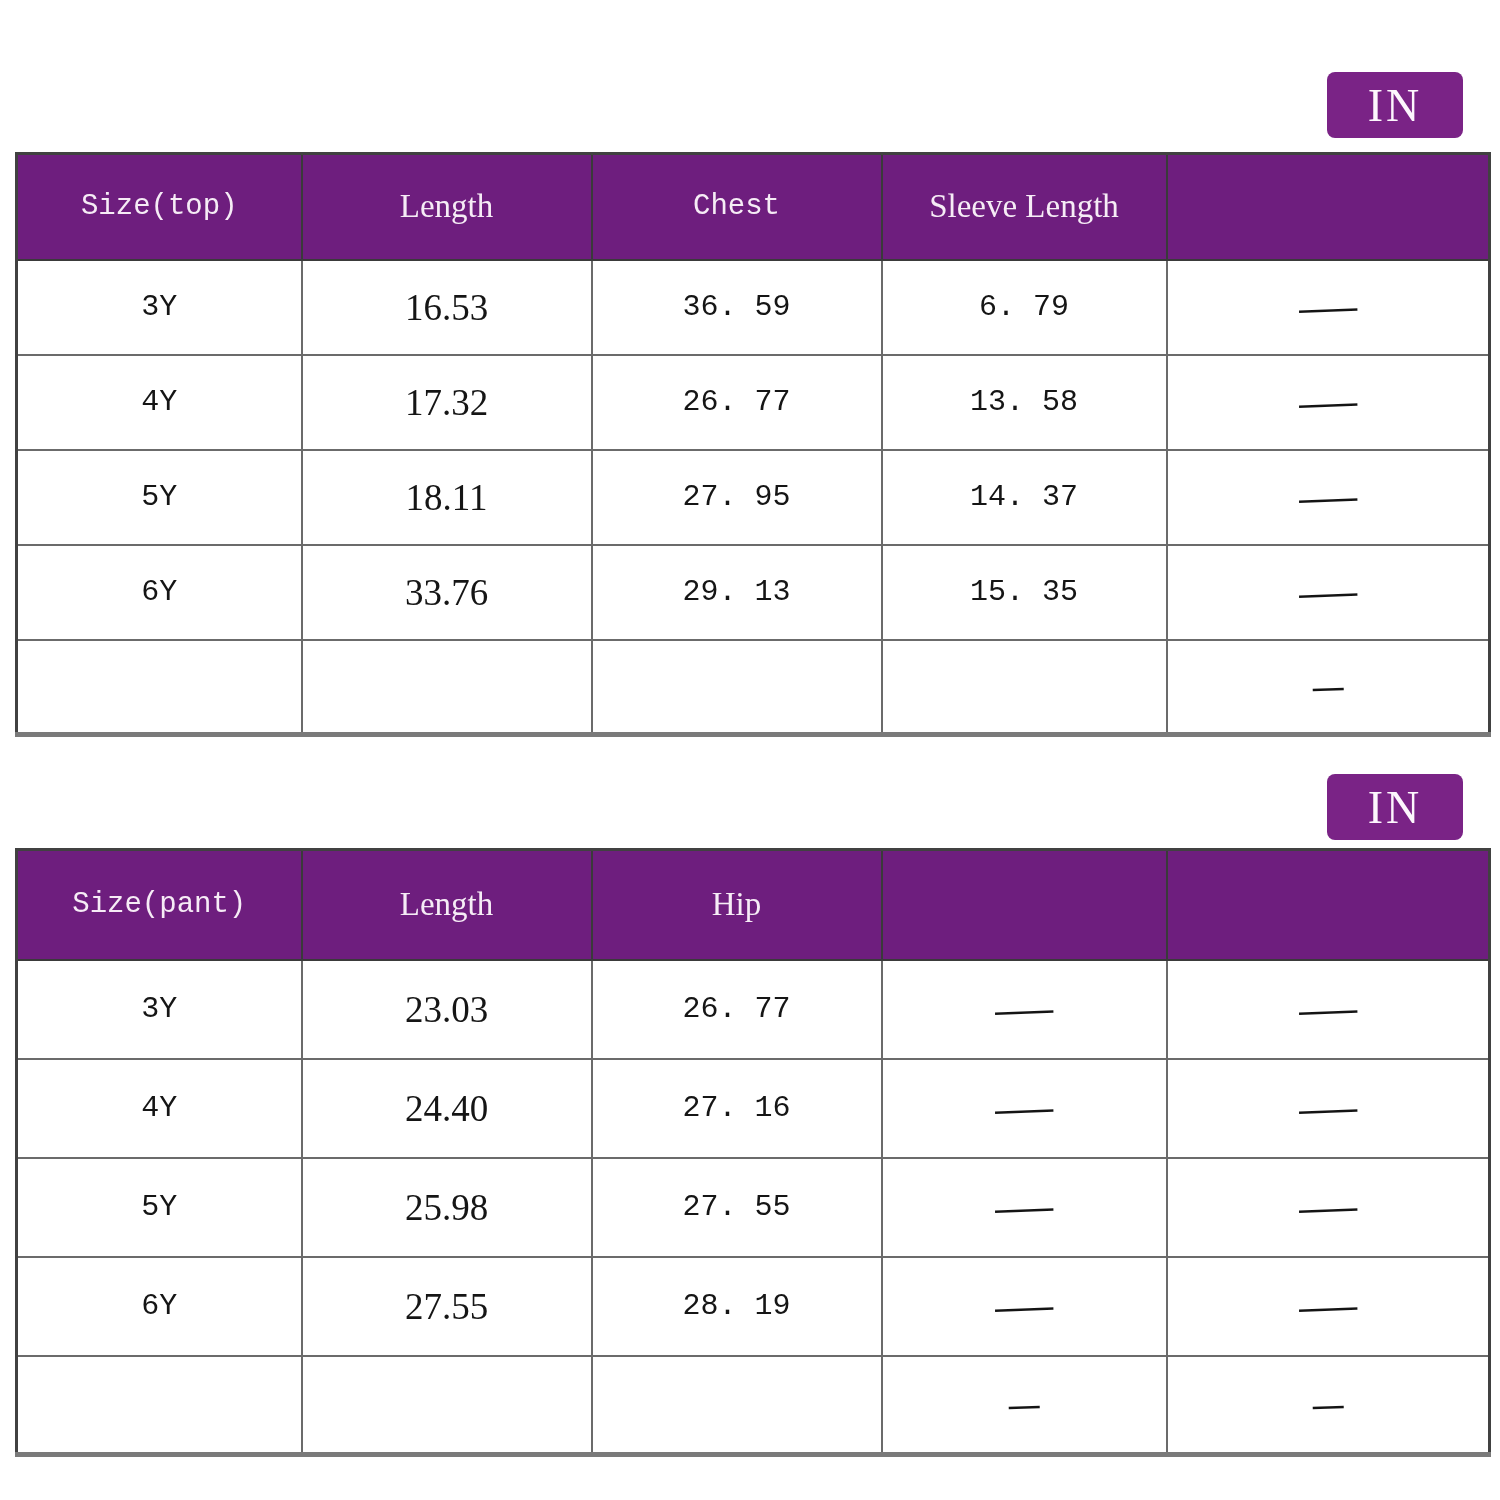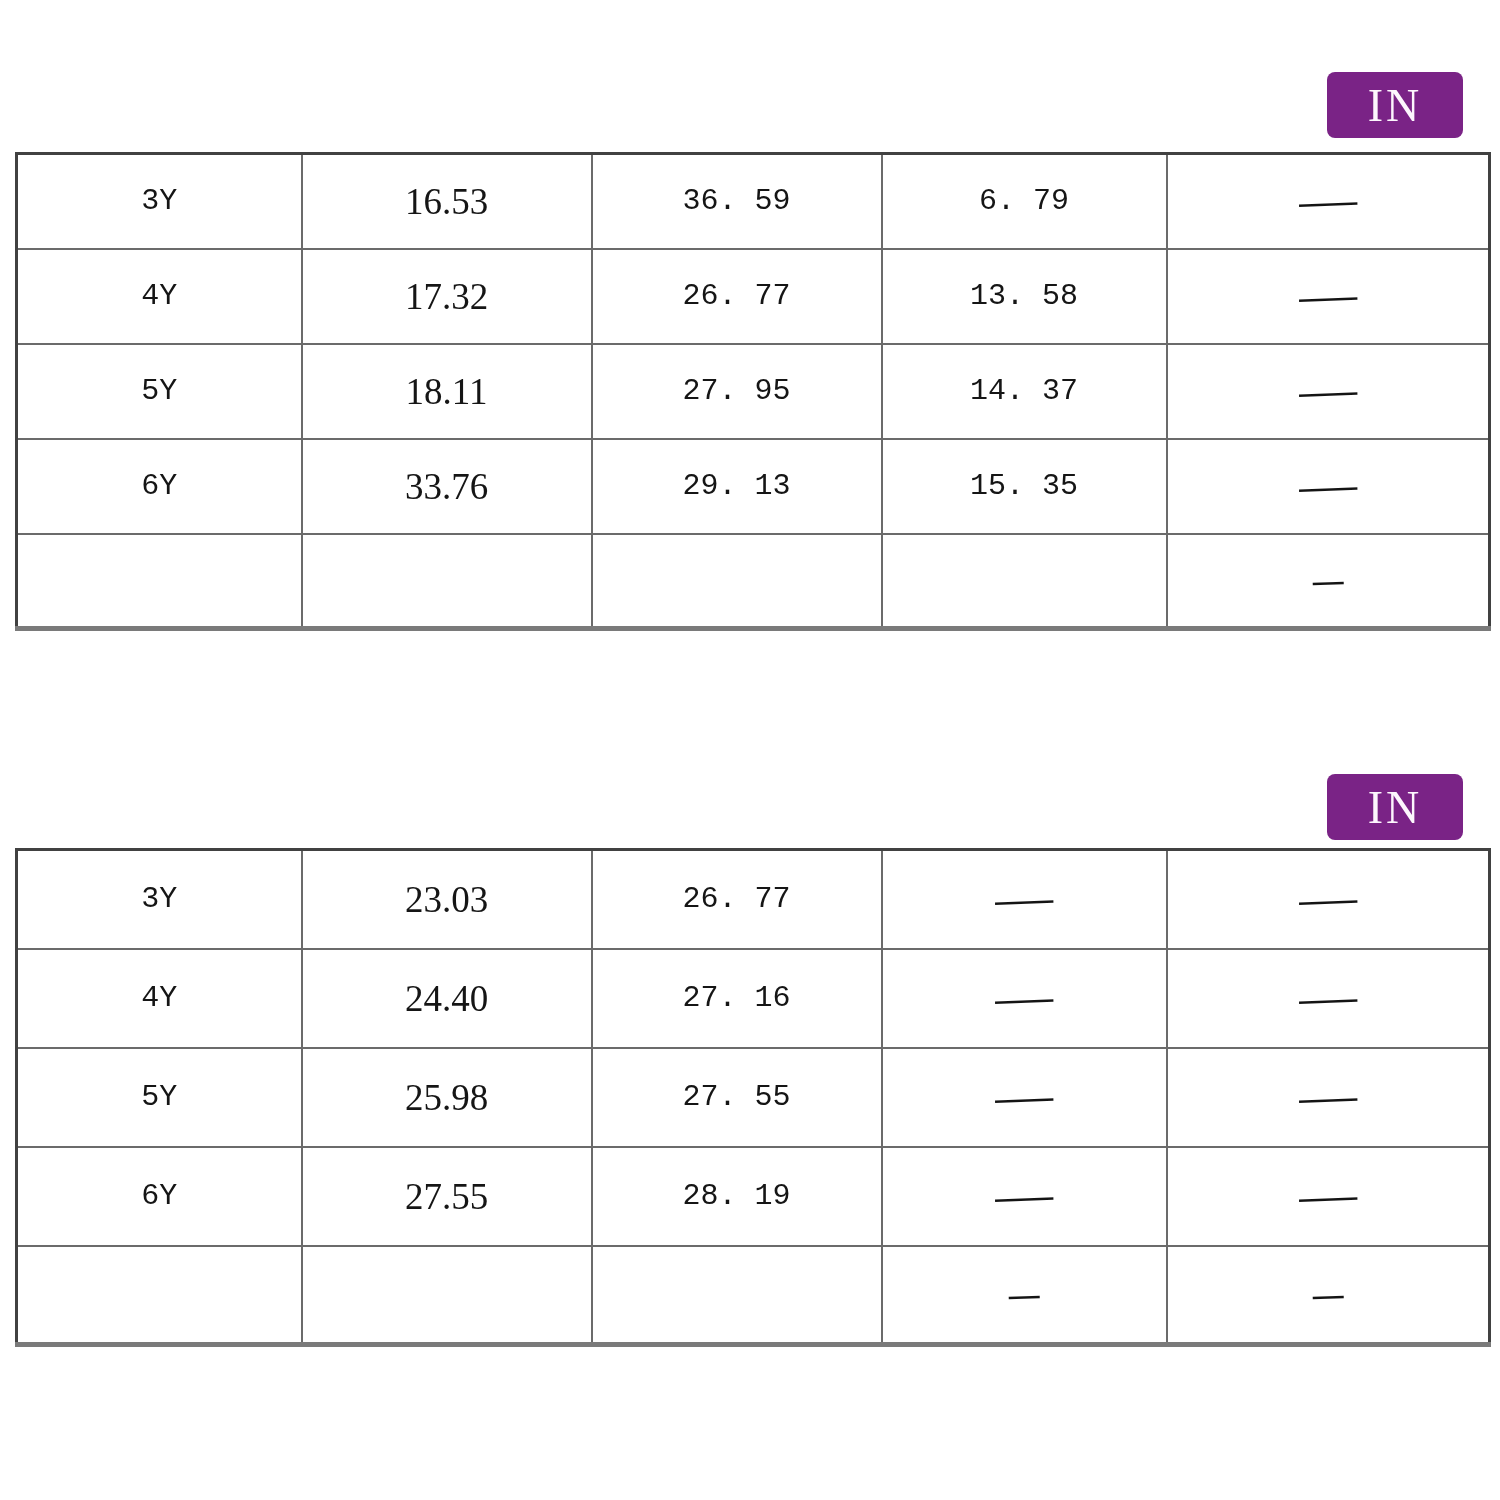--- a/index.html
+++ b/index.html
@@ -47,20 +47,27 @@
 
   <table class="size-table t1">
     <colgroup>
       <col style="width:285px">
         <col style="width:290px">
         <col style="width:290px">
       <col style="width:285px">
         <col style="width:323px">
     </colgroup>
     <tbody>
+        <tr class="head">
+      <td><span class="h-mono">Size(top)</span></td>
+      <td><span class="h-serif">Length</span></td>
+      <td><span class="h-mono">Chest</span></td>
+      <td><span class="h-serif">Sleeve Length</span></td>
+      <td><span class="h-serif"></span></td>
+    </tr>
     <tr class="drow">
       <td><span class="d-mono">3Y</span></td>
       <td><span class="d-serif">16.53</span></td>
       <td><span class="d-mono">36. 59</span></td>
       <td><span class="d-mono">6. 79</span></td>
       <td><span class="dash">—</span></td>
     </tr>
     <tr class="drow">
       <td><span class="d-mono">4Y</span></td>
       <td><span class="d-serif">17.32</span></td>
@@ -96,20 +103,27 @@
 
   <table class="size-table t2">
     <colgroup>
       <col style="width:285px">
         <col style="width:290px">
         <col style="width:290px">
       <col style="width:285px">
         <col style="width:323px">
     </colgroup>
     <tbody>
+        <tr class="head">
+      <td><span class="h-mono">Size(pant)</span></td>
+      <td><span class="h-serif">Length</span></td>
+      <td><span class="h-serif">Hip</span></td>
+      <td><span class="h-serif"></span></td>
+      <td><span class="h-serif"></span></td>
+    </tr>
     <tr class="drow">
       <td><span class="d-mono">3Y</span></td>
       <td><span class="d-serif">23.03</span></td>
       <td><span class="d-mono">26. 77</span></td>
       <td><span class="dash">—</span></td>
       <td><span class="dash">—</span></td>
     </tr>
     <tr class="drow">
       <td><span class="d-mono">4Y</span></td>
       <td><span class="d-serif">24.40</span></td>

